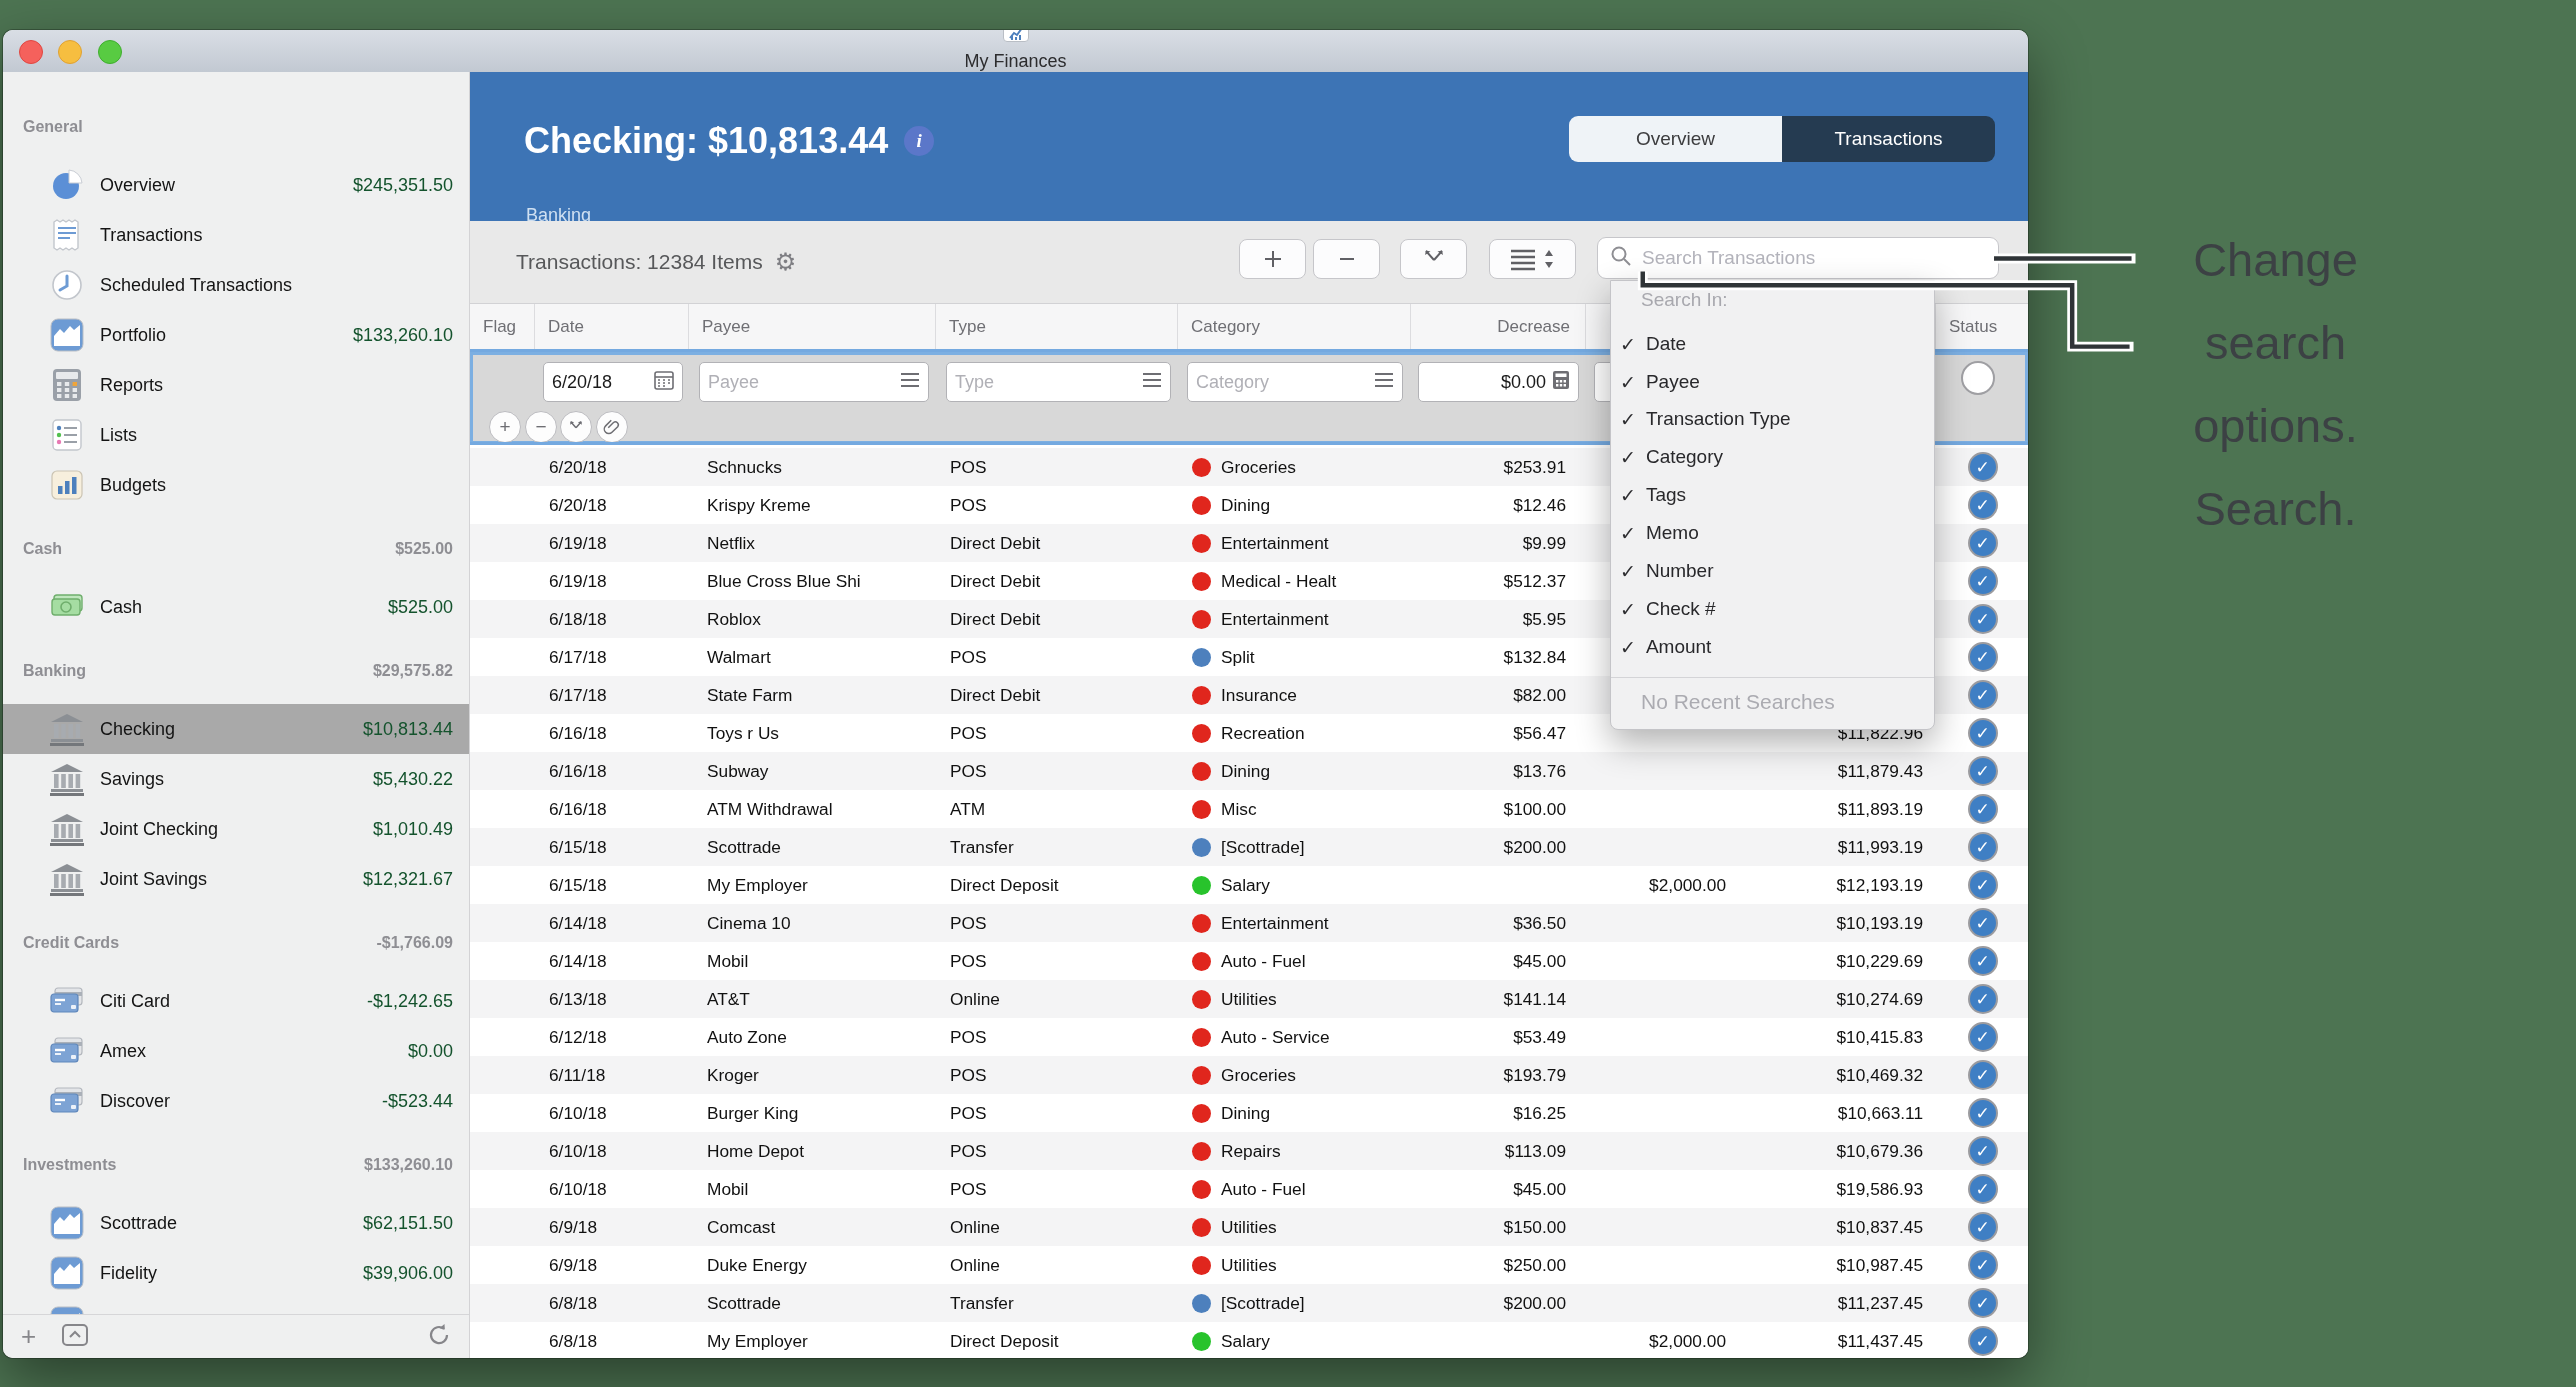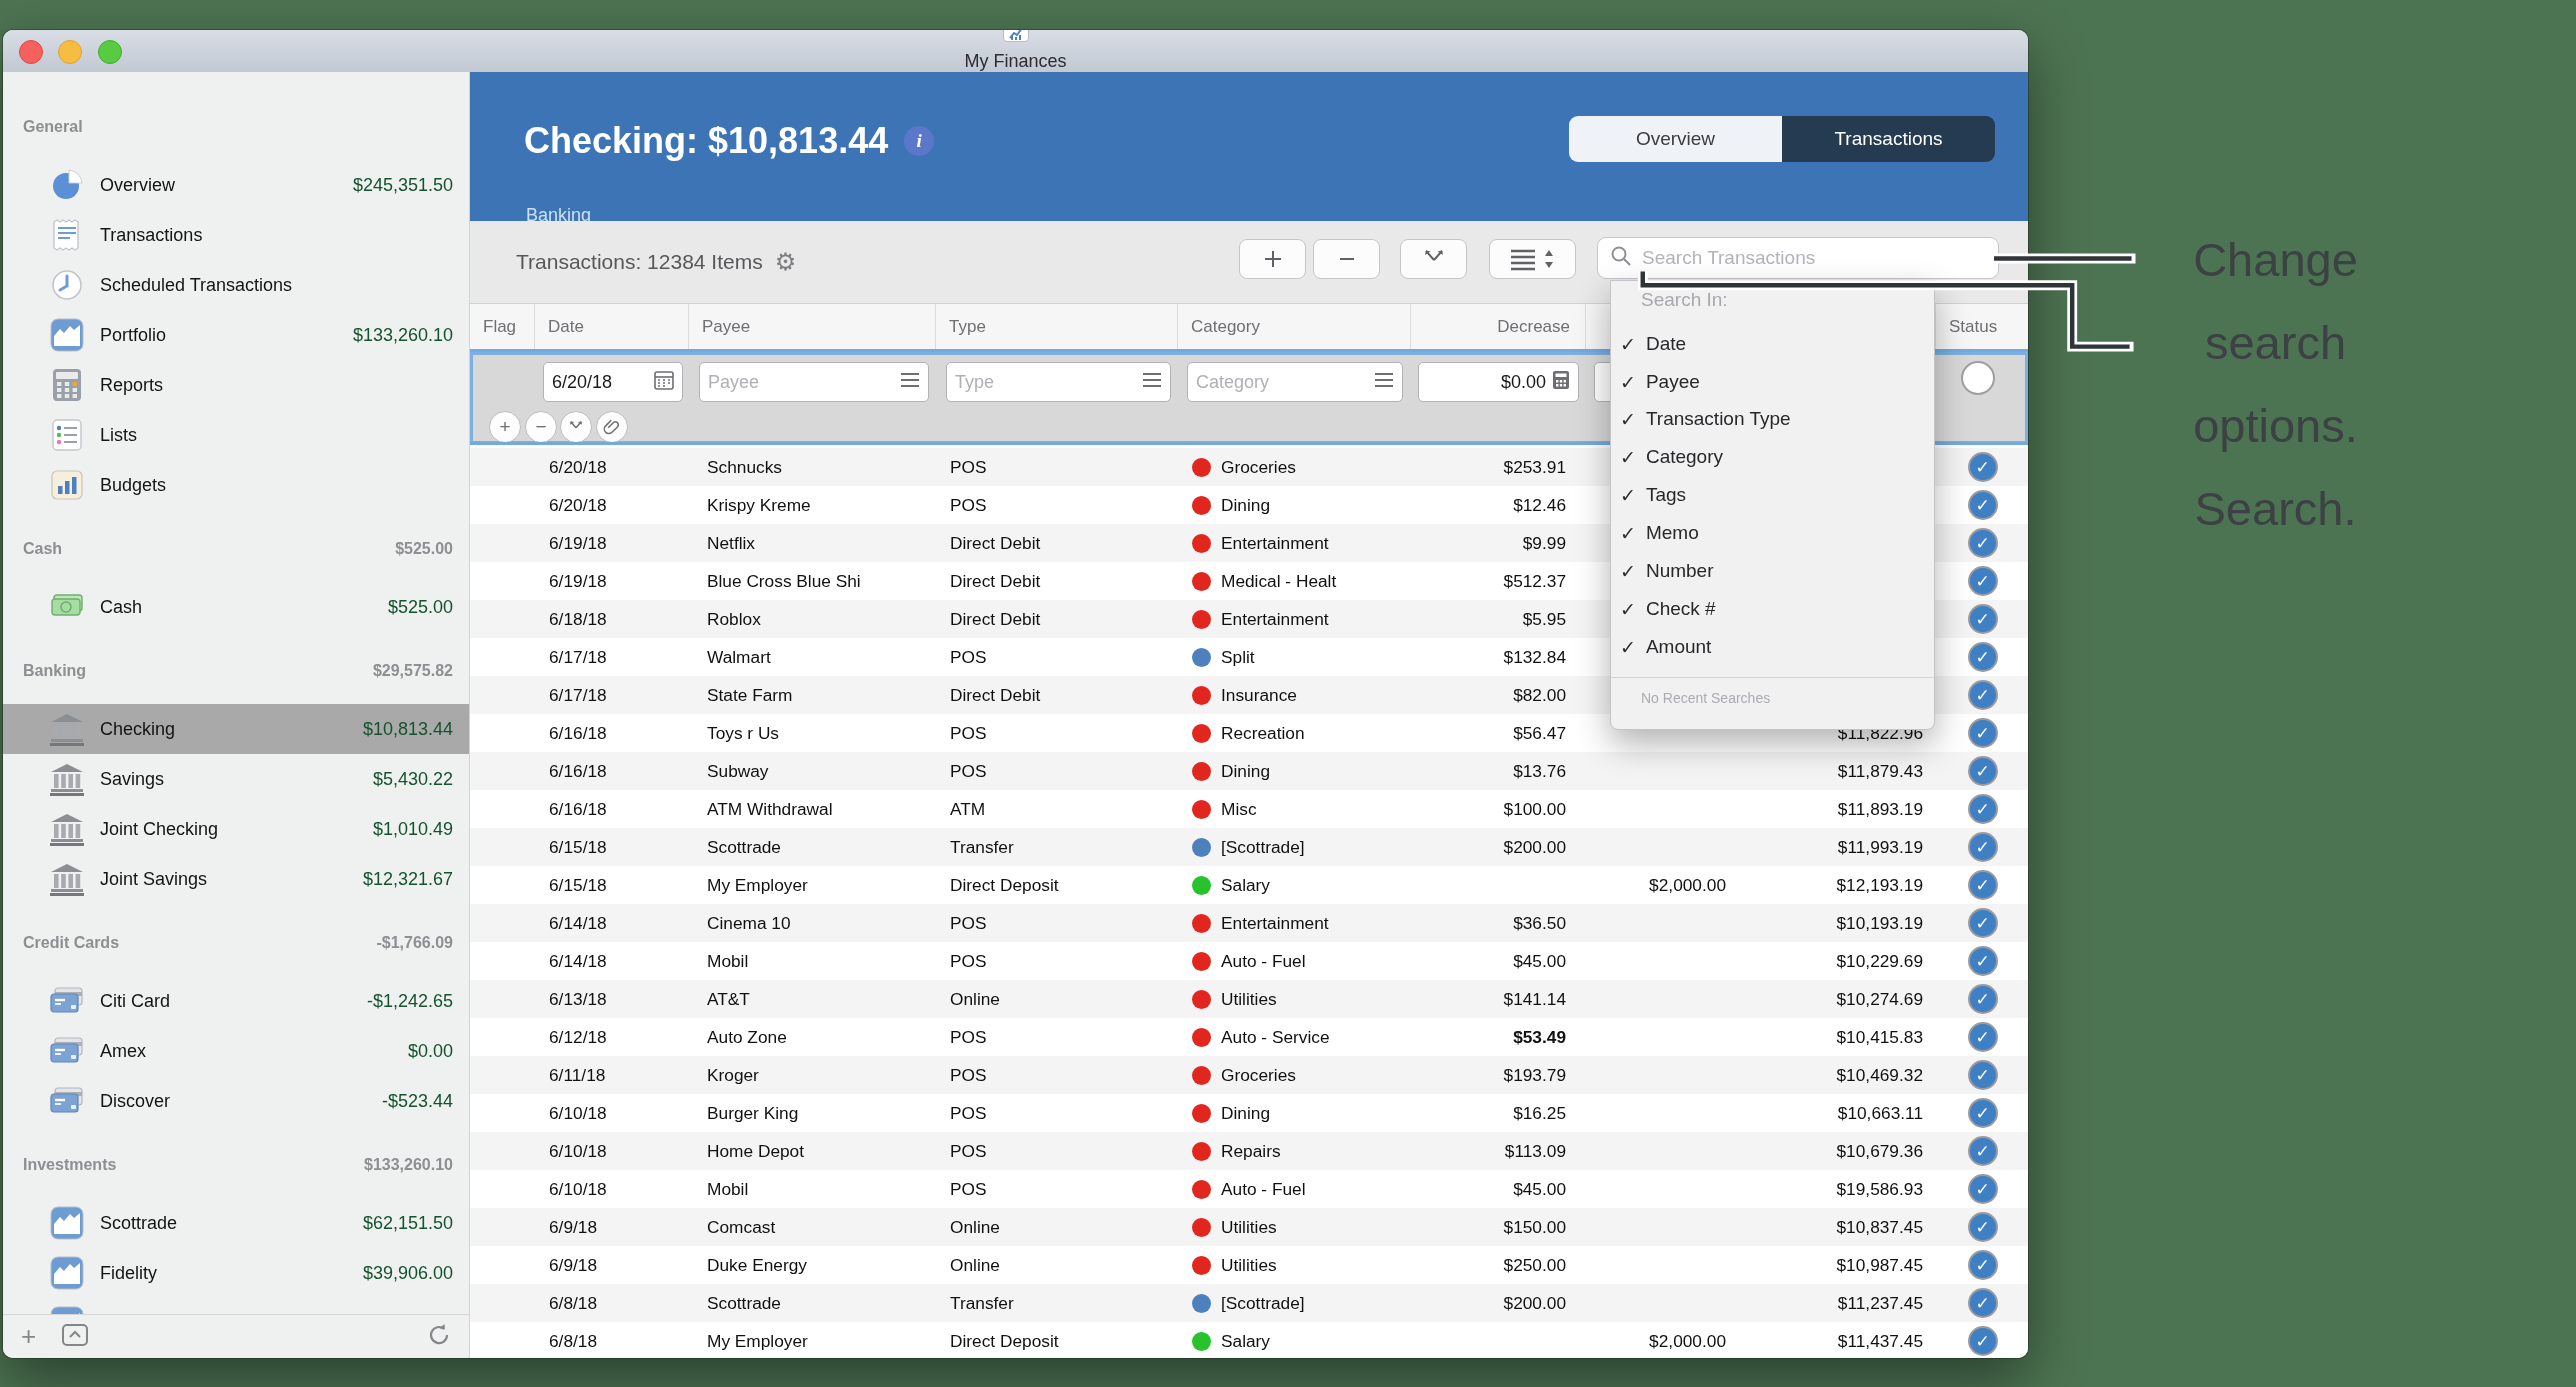--- a/index.html
+++ b/index.html
@@ -103,21 +103,21 @@
 
   
   .dropdown{position:absolute;left:1610px;top:280px;width:325px;height:450px;background:#f1f1f2;
             border:1px solid #c4c4c8;border-radius:0 0 8px 8px;box-shadow:0 14px 34px rgba(0,0,0,.30);
             box-sizing:border-box;z-index:30;}
   .dd-header{position:absolute;left:30px;top:8px;font-size:19px;color:#a8a8ae;}
   .dd-item{position:absolute;left:0;width:100%;height:38px;display:flex;align-items:center;gap:10px;
            padding-left:9px;box-sizing:border-box;font-size:19px;color:#28282b;}
   .dd-check{font-size:19px;color:#2e2e31;}
   .dd-sep{position:absolute;left:0;right:0;top:396px;height:1px;background:#d4d4d7;}
-  .dd-footer{position:absolute;left:30px;top:409px;font-size:14px;color:#ababb1;}
+  .dd-footer{position:absolute;left:30px;top:409px;font-size:21px;color:#ababb1;}
 
   
   .callouts{position:absolute;left:1585px;top:218px;z-index:40;}
   .annotation{position:absolute;left:2132px;top:218px;width:287px;z-index:40;
               font-size:47px;line-height:83px;color:#3c4144;text-align:center;}
 </style>
 </head>
 <body>
 
 <div class="stage">
@@ -789,21 +789,21 @@
           </div>
           <div class="trow grid odd">
             <div class="td"></div>
             <div class="td" style="padding-left:14px;">6/12/18</div>
             <div class="td" style="padding-left:18px;">Auto Zone</div>
             <div class="td" style="padding-left:14px;">POS</div>
             <div class="td" style="padding-left:14px;">
               <span class="dot" style="background: rgb(224, 38, 29);"></span>
               <span class="cat-t">Auto - Service</span>
             </div>
-            <div class="td right" style="padding-right:20px;font-weight:bold;">$53.49</div>
+            <div class="td right" style="padding-right:20px;">$53.49</div>
             <div class="td right" style="padding-right:4px;"></div>
             <div class="td right" style="padding-right:13px;">$10,415.83</div>
             <div class="td" style="justify-content:center;">
               <span class="check">✓</span>
             </div>
           </div>
           <div class="trow grid even">
             <div class="td"></div>
             <div class="td" style="padding-left:14px;">6/11/18</div>
             <div class="td" style="padding-left:18px;">Kroger</div>

